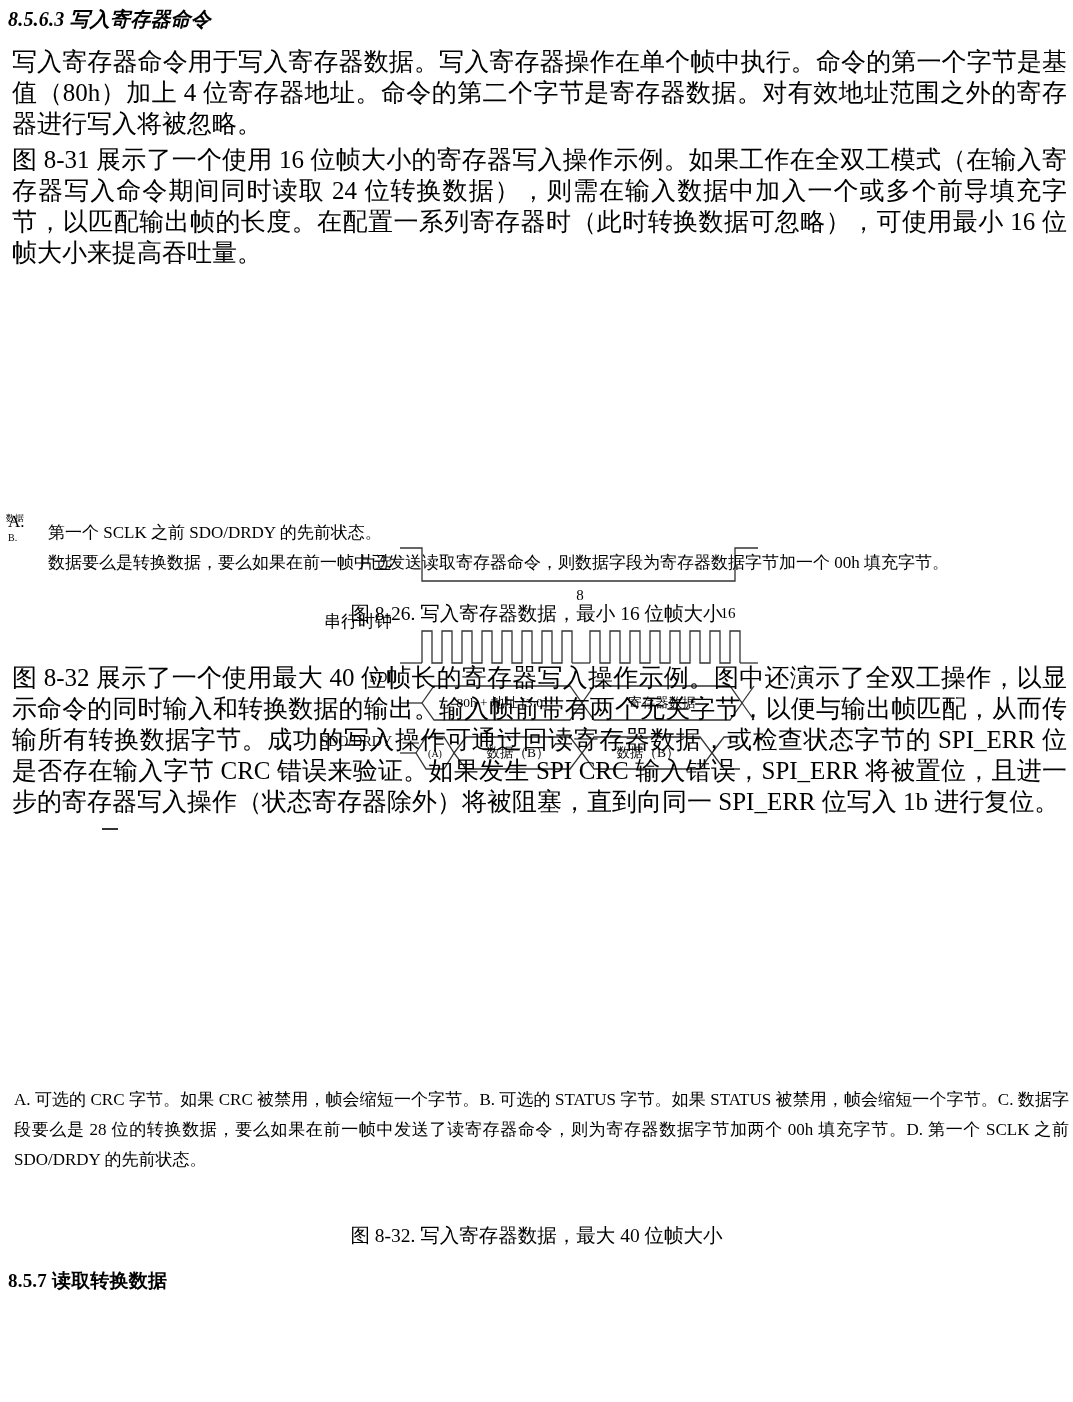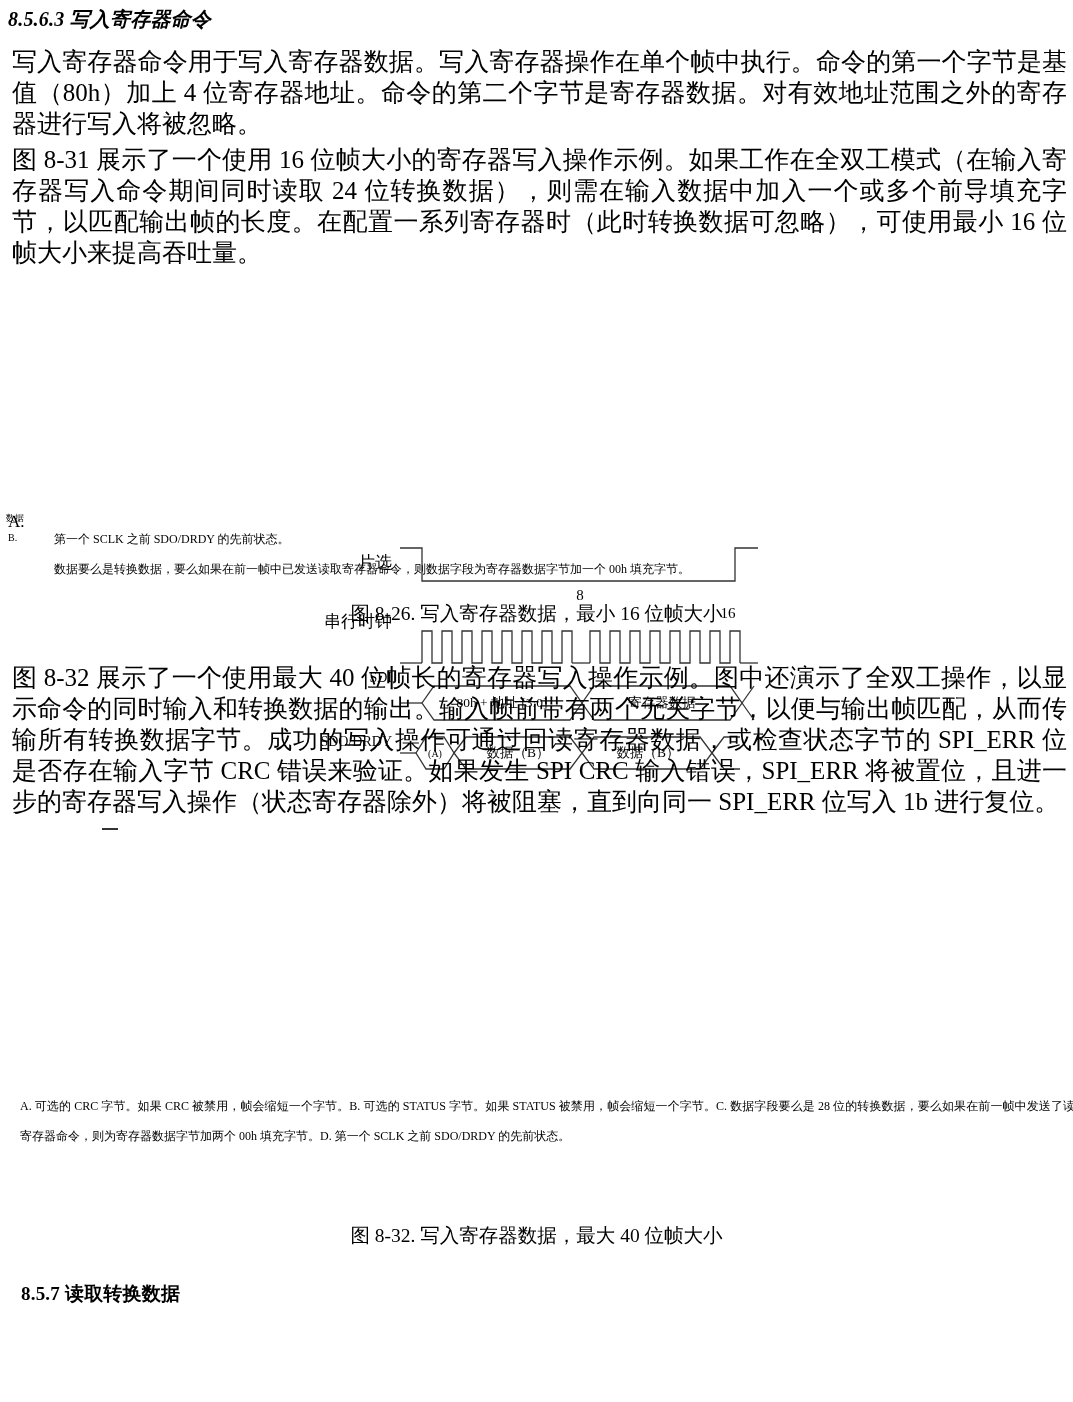--- a/index.html
+++ b/index.html
@@ -26,38 +26,38 @@
   h3.section-head {
     position: absolute;
     margin: 0;
     font-size: 20px;
     font-weight: bold;
     font-style: italic;
     letter-spacing: 0.2px;
   }
   h3.section-head2 {
     position: absolute;
-    margin: 13px;
+    margin: 0;
     font-size: 19px;
     font-weight: bold;
     letter-spacing: 0.2px;
     text-align: center;
   }
   p.body-text {
     position: absolute;
     margin: 4px;
     font-size: 25px;
     line-height: 31px;
     text-align: justify;
     text-justify: inter-character;
   }
   p.note-text {
     position: absolute;
-    margin: 12px;
-    font-size: 12px;
+    margin: 6px;
+    font-size: 17px;
     line-height: 30px;
     text-align: justify;
   }
   p.fig-caption {
     position: absolute;
     margin: 0;
     font-size: 19.5px;
     text-align: center;
     width: 100%;
     left: 0;

